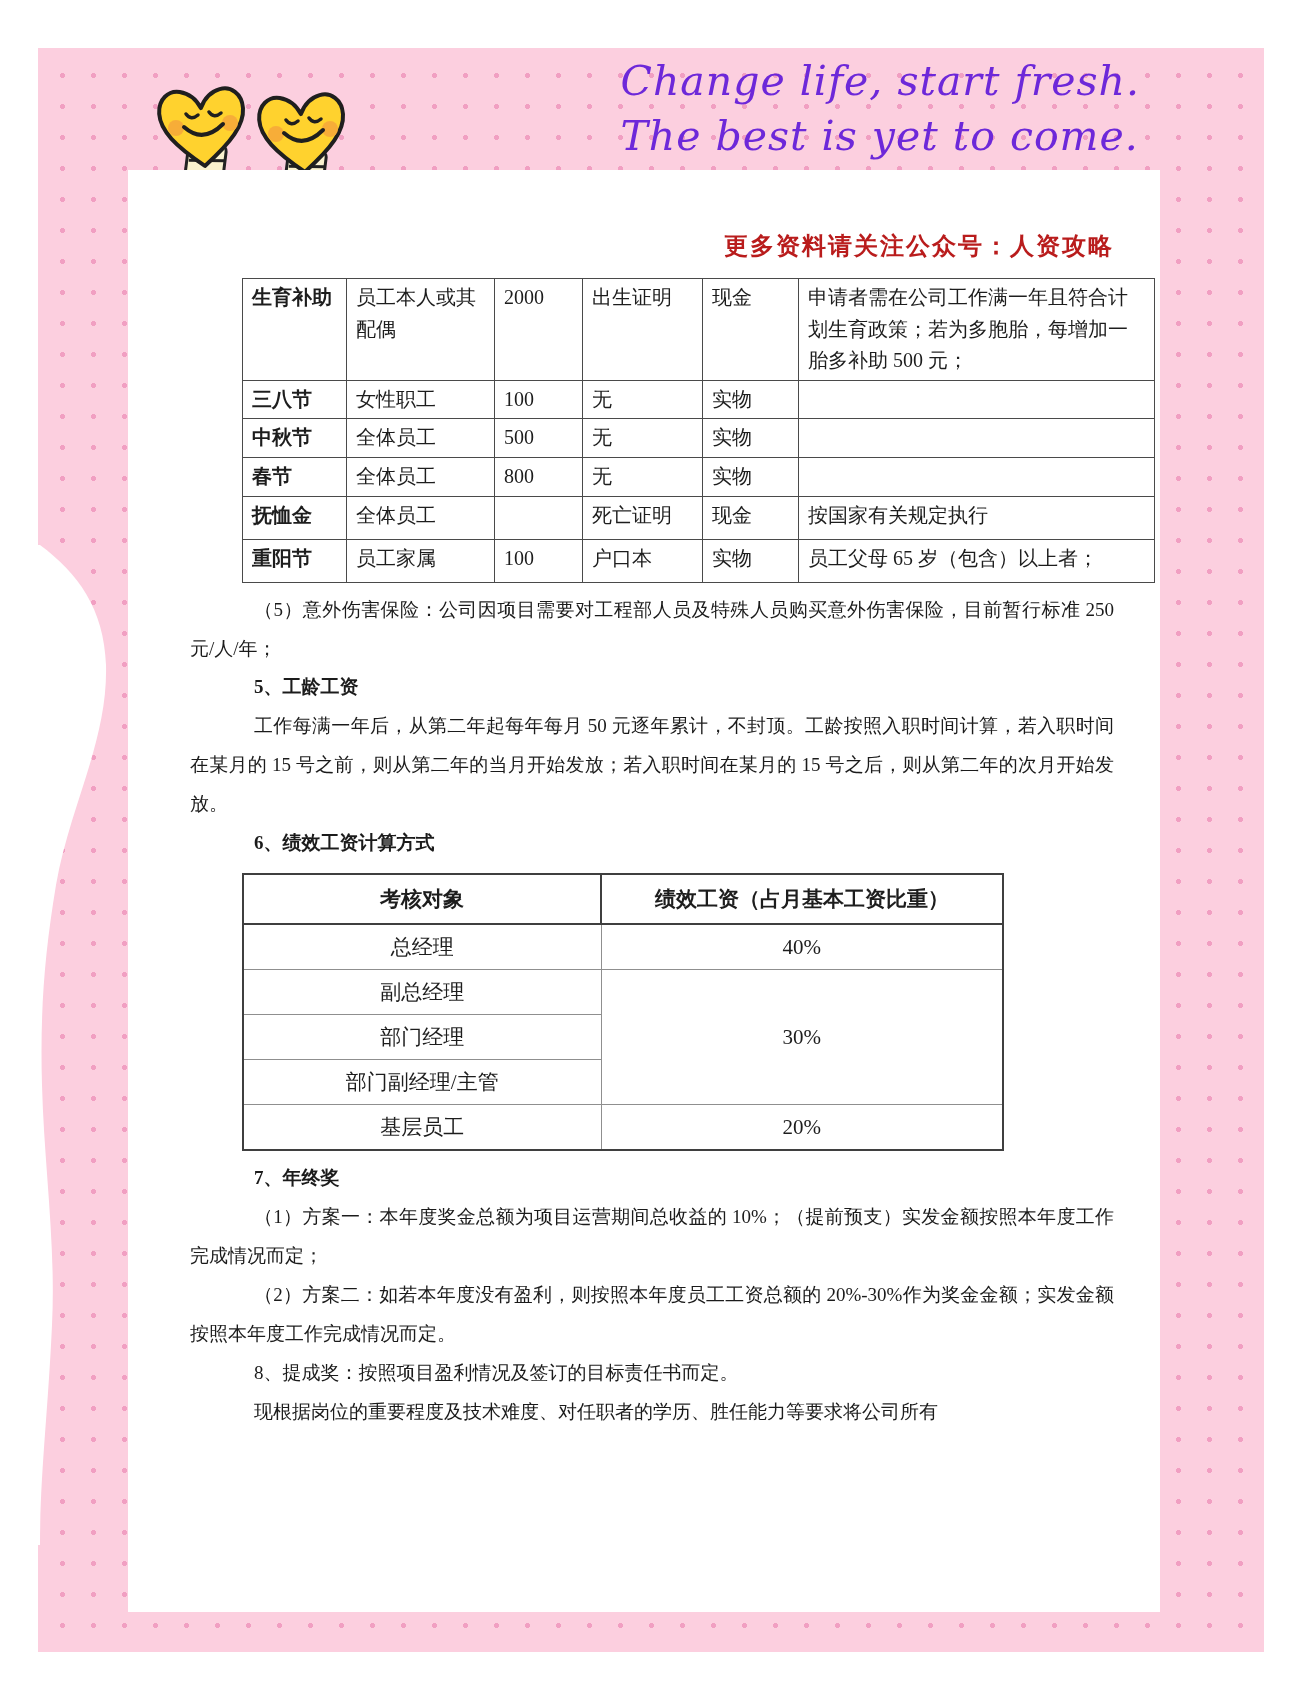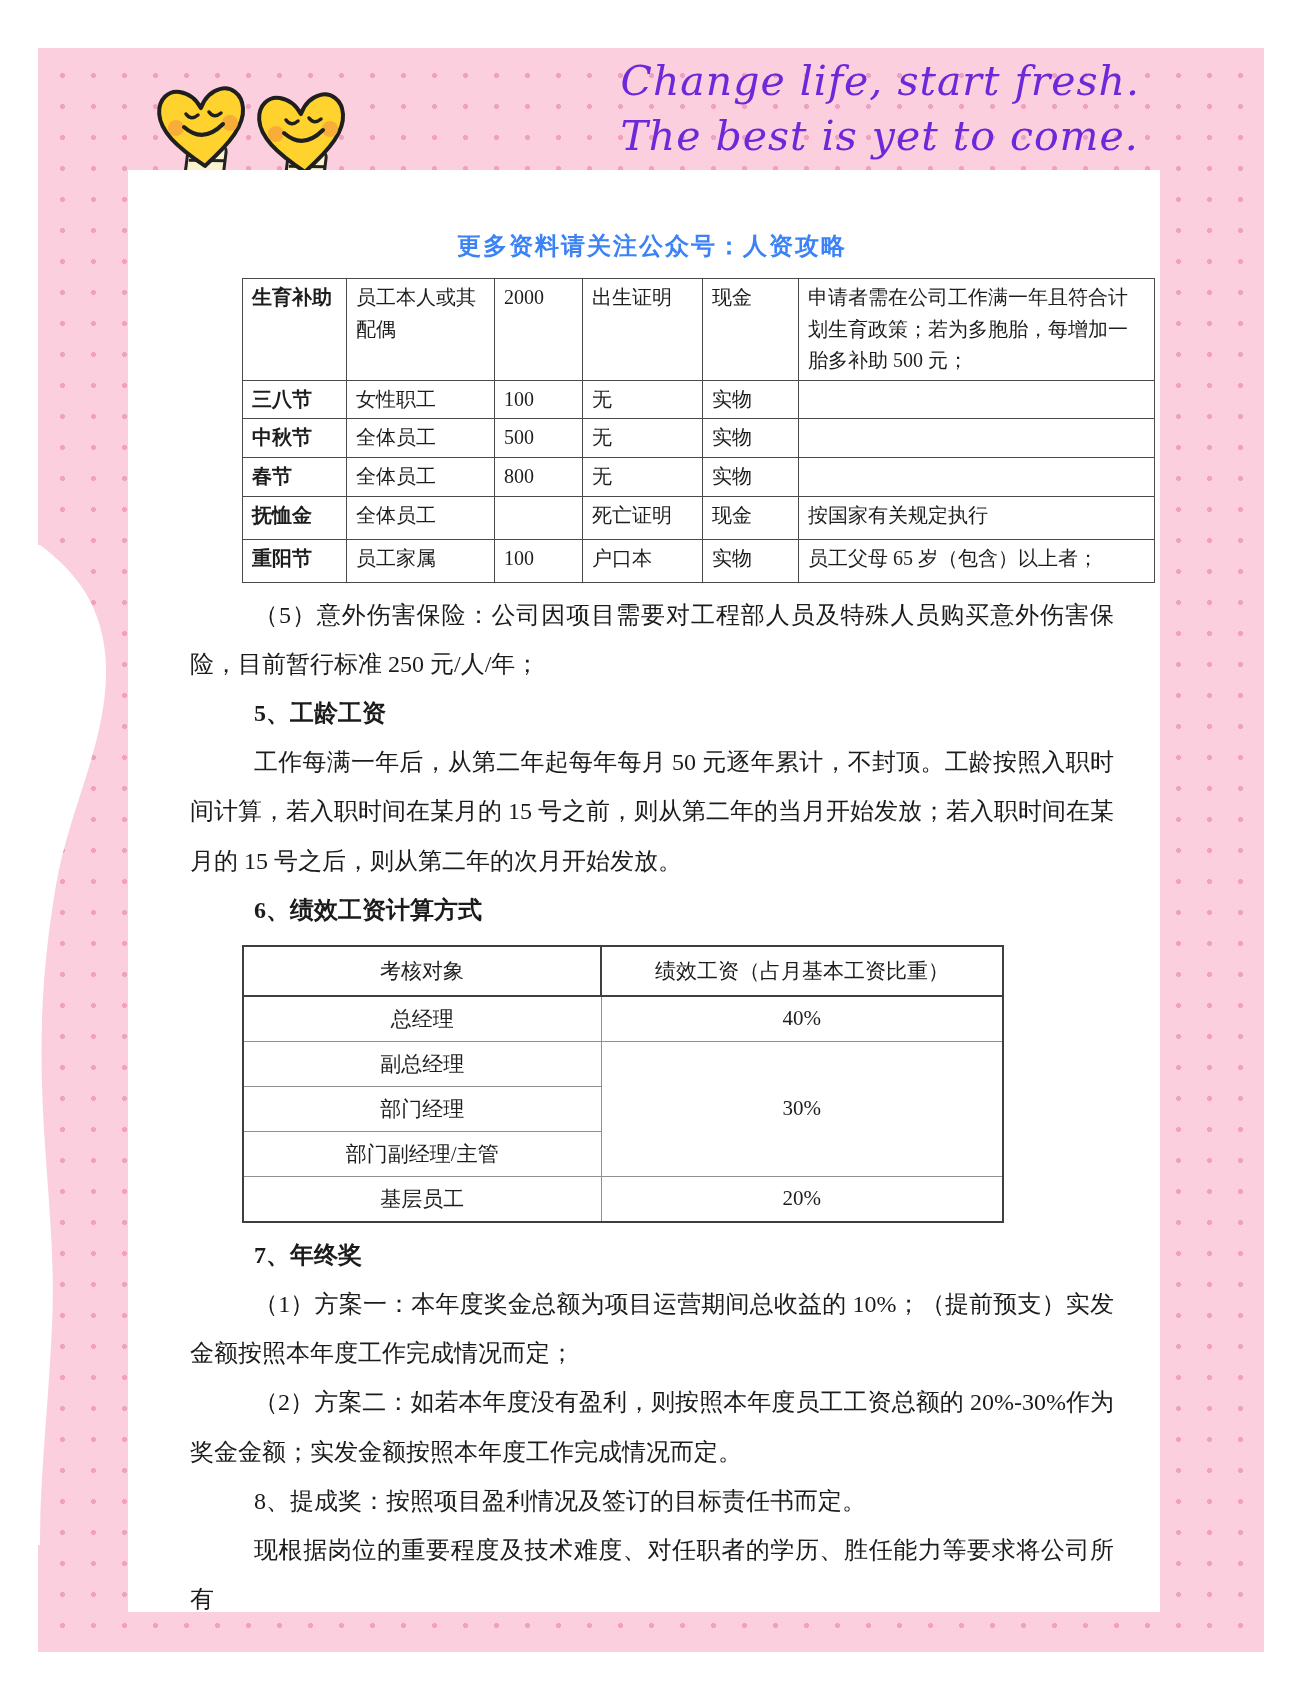--- a/index.html
+++ b/index.html
@@ -16,49 +16,49 @@
   .wave{position:absolute;left:0;top:545px;width:118px;height:1000px;}
   .slogan{
     position:absolute;top:54px;right:158px;text-align:left;color:#6d28d9;
     font-family:"DejaVu Serif",serif;font-style:italic;font-size:41px;line-height:55px;
     letter-spacing:1px;
   }
   .mascots{position:absolute;left:146px;top:78px;width:225px;height:145px;}
   .page{position:absolute;left:128px;top:170px;width:1032px;height:1442px;background:#ffffff;}
   .page-inner{padding:60px 46px 0 62px;width:924px;}
   .doc-title{
-    text-align:center;font-weight:bold;font-size:24px;letter-spacing:2px;color:#3b82f6;
+    text-align:right;font-weight:bold;font-size:24px;letter-spacing:2px;color:#b91c1c;
     margin:0 0 4px 0;
   }
   
   table.benefits{
     border-collapse:collapse;table-layout:fixed;width:912px;margin:16px 13px 0 52px;
     font-size:20px;color:#1d1d1d;
   }
   table.benefits td{
     border:1.5px solid #4a4a4a;padding:3px 9px;line-height:1.58;vertical-align:top;
     overflow:hidden;
   }
   table.benefits td.item{font-weight:bold;}
   table.benefits tr.r-sm td{height:30px;}
   table.benefits tr.r-md td{height:36px;}
   
   table.perf{
     border-collapse:collapse;table-layout:fixed;width:760px;margin:10px 0 0 52px;
     font-size:21px;color:#1d1d1d;border:2px solid #3f3f3f;
   }
   table.perf th{
-    border:2px solid #3f3f3f;font-weight:normal;text-align:center;height:46px;font-size:21px;
+    border:2px solid #3f3f3f;font-weight:bold;text-align:center;height:46px;font-size:21px;
   }
   table.perf td{
     border:1px solid #8f8f8f;text-align:center;vertical-align:middle;height:42px;
   }
   table.perf td.dark-top{border-top:1.5px solid #4a4a4a;}
   
-  .para{margin:0;font-size:24px;line-height:2.05;text-align:justify;}
+  .para{margin:0;font-size:19px;line-height:2.05;text-align:justify;}
   .ind2{text-indent:64px;}
   .ind1{text-indent:43px;}
   .head{font-weight:bold;}
   .mt{margin-top:8px;}
 </style>
 </head>
 <body>
 
 <div class="panel"></div>
 

